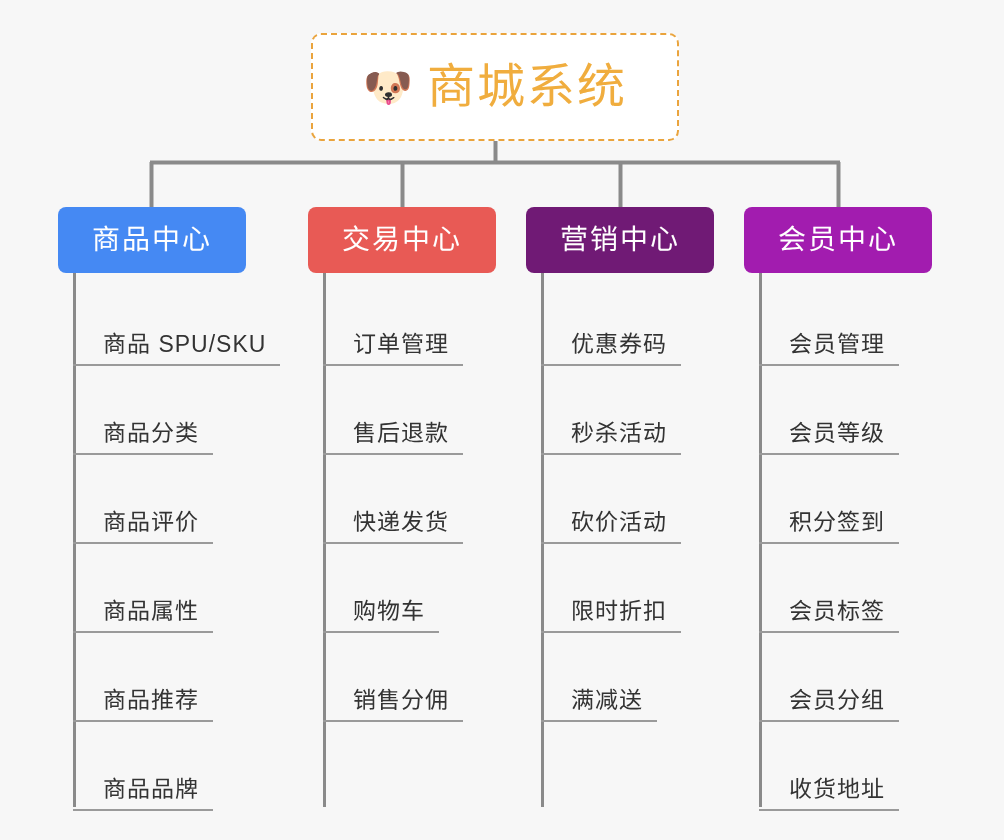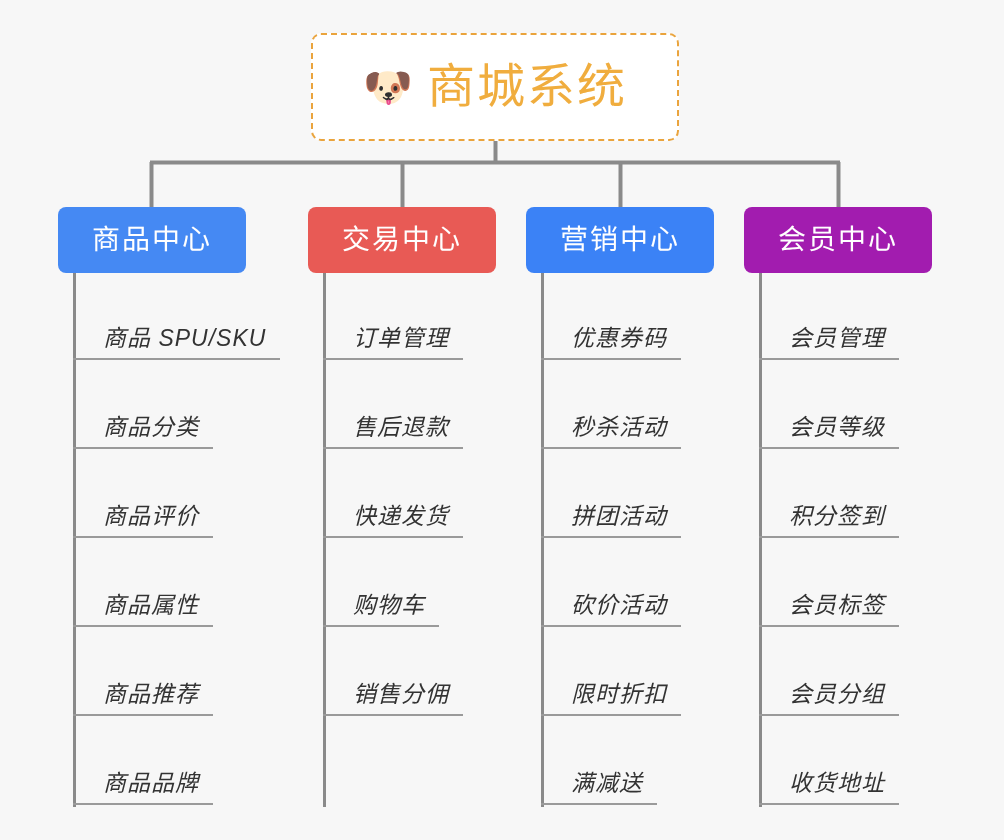--- a/index.html
+++ b/index.html
@@ -89,23 +89,22 @@
     left: 15px;
     top: 66px;
     width: 3px;
     background: #8a8a8a;
   }
 
   
   .leaves {
     position: absolute;
     left: 15px;
-    top: 64px;
+    top: 70px;
     width: 260px;
-    font-style: italic;
   }
   .leaf {
     position: relative;
     height: 89px;
     display: flex;
     align-items: flex-end;
   }
   .leaf-inner {
     display: inline-block;
     border-bottom: 2px solid #9a9a9a;
@@ -210,38 +209,33 @@
         </div>
       <div class="leaf">
           <div class="leaf-inner">
             <span class="leaf-label">销售分佣</span>
           </div>
         </div>
     </div>
   </div>
 
   <div class="column" style="left:526px;">
-    <div class="cat-box" style="background: #3b82f6;">
+    <div class="cat-box" style="background: #701a75;">
       <span class="cat-label">营销中心</span>
     </div>
     <div class="trunk" style="height: 534px; background: rgb(138, 138, 138);"></div>
     <div class="leaves">
       <div class="leaf">
           <div class="leaf-inner">
             <span class="leaf-label">优惠券码</span>
           </div>
         </div>
       <div class="leaf">
           <div class="leaf-inner">
             <span class="leaf-label">秒杀活动</span>
-          </div>
-        </div>
-      <div class="leaf">
-          <div class="leaf-inner">
-            <span class="leaf-label">拼团活动</span>
           </div>
         </div>
       <div class="leaf">
           <div class="leaf-inner">
             <span class="leaf-label">砍价活动</span>
           </div>
         </div>
       <div class="leaf">
           <div class="leaf-inner">
             <span class="leaf-label">限时折扣</span>

